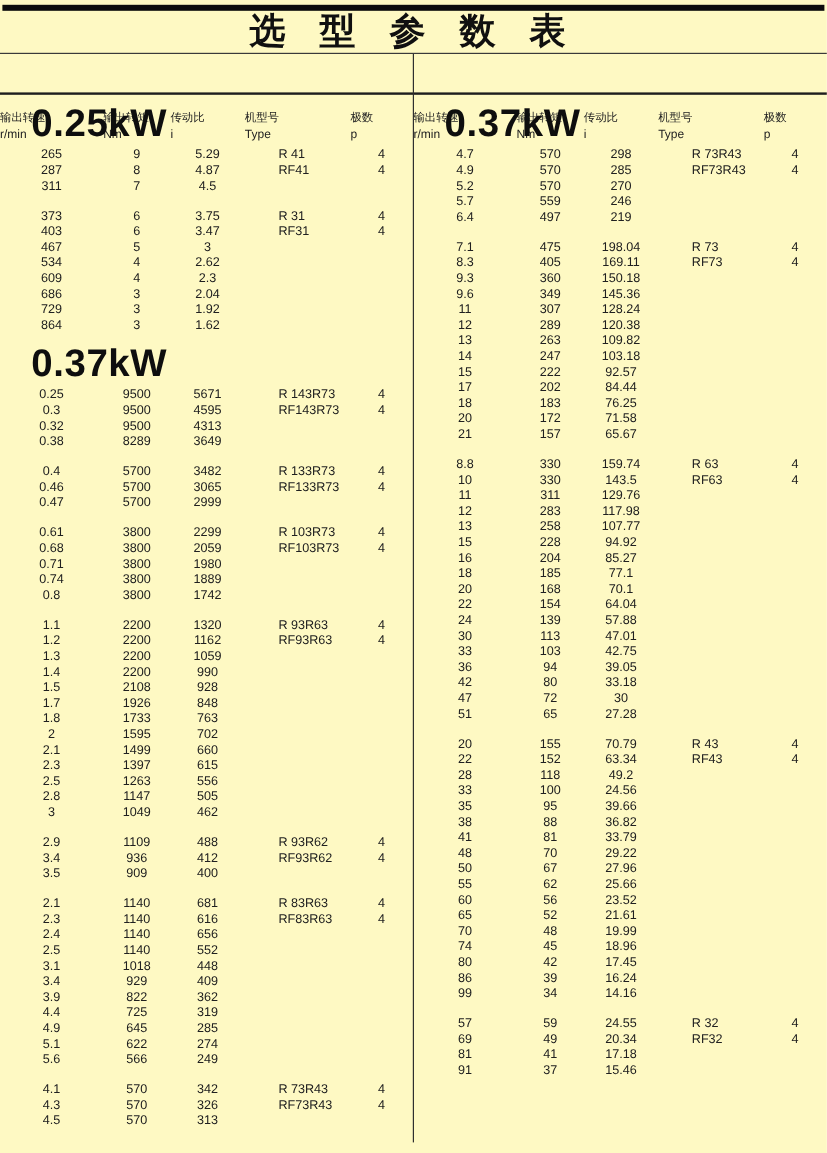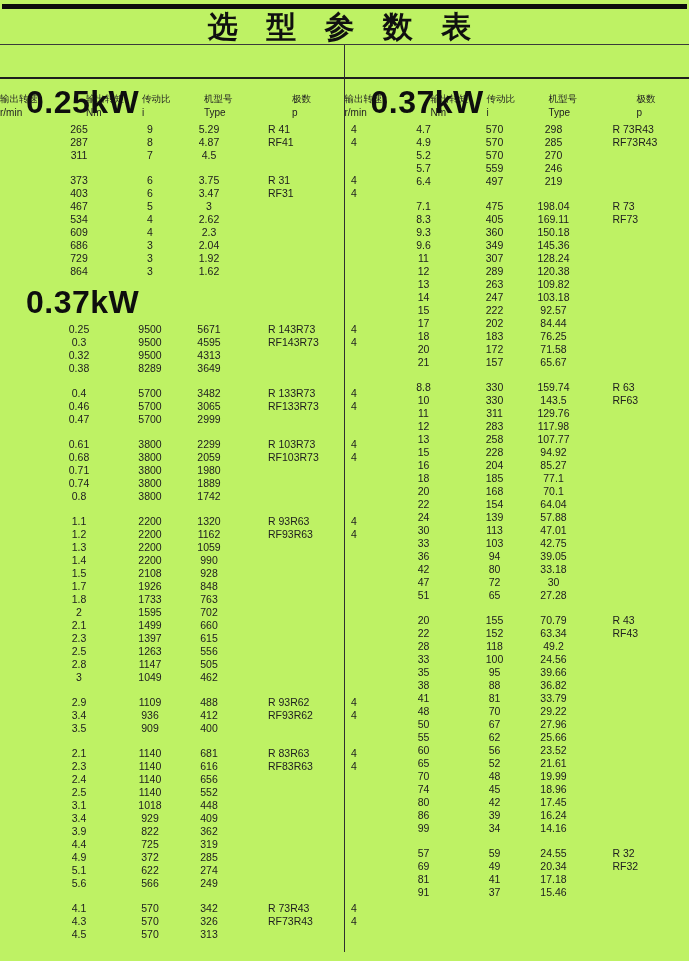--- a/index.html
+++ b/index.html
@@ -1,21 +1,21 @@
 <!DOCTYPE html>
 <html><head>
 <meta charset="utf-8">
 <style>
   * { margin:0; padding:0; box-sizing:border-box; }
   html,body { background:#ffffff; }
   body {
     width:689px; height:961px; position:relative; overflow:hidden;
     font-family:"Liberation Sans", sans-serif; color:#1c1c1c;
   }
-  .page { position:absolute; inset:0; background:#bef264; }
+  .page { position:absolute; inset:0; background:#fef9c3; }
 
   .top-bar { position:absolute; left:2px; top:4px; width:685px; height:5px; background:#0c0c0c; }
 
   .title {
     position:absolute; top:11px; left:0; width:100%;
     text-align:center; font-size:30px; font-weight:bold; color:#101010;
     letter-spacing:10px; line-height:32px; white-space:nowrap;
   }
 
   .rule-under-title { position:absolute; top:44px; left:0; width:689px; height:1px; background:#3a3a3a; }
@@ -27,21 +27,21 @@
   .hcell { text-align:left; font-size:9.5px; line-height:14px; color:#222;margin-top:45px; }
   .hcell .unit { font-size:10px; color:#222; }
 
   .tbody { position:absolute; top:84px; left:0; width:689px; display:flex; align-items:flex-start; }
   .bhalf { width:344.5px; }
 
   .power {
     font-size:32px; font-weight:bold; color:#0e0e0e;
     margin:6px 0 9px 26px; letter-spacing:0.5px; line-height:24px;
   }
-  .group { margin-bottom:12px;padding-left:36px; }
+  .group { margin-bottom:12px; }
   .row { display:grid; grid-template-columns:86px 56px 62px 88px 52px; height:13px; }
   .cell { text-align:center; font-size:10.5px; line-height:13px; color:#202020; white-space:pre; }
   .cell.c3 { text-align:left; padding-left:28px; }
 </style>
 </head>
 <body>
 
 <div class="page">
   <div class="top-bar"></div>
   <div class="title">选 型 参 数 表</div>
@@ -440,21 +440,21 @@
           </div>
           <div class="row">
             <div class="cell c0">4.4</div>
             <div class="cell c1">725</div>
             <div class="cell c2">319</div>
             <div class="cell c3"></div>
             <div class="cell c4"></div>
           </div>
           <div class="row">
             <div class="cell c0">4.9</div>
-            <div class="cell c1">372</div>
+            <div class="cell c1">645</div>
             <div class="cell c2">285</div>
             <div class="cell c3"></div>
             <div class="cell c4"></div>
           </div>
           <div class="row">
             <div class="cell c0">5.1</div>
             <div class="cell c1">622</div>
             <div class="cell c2">274</div>
             <div class="cell c3"></div>
             <div class="cell c4"></div>

